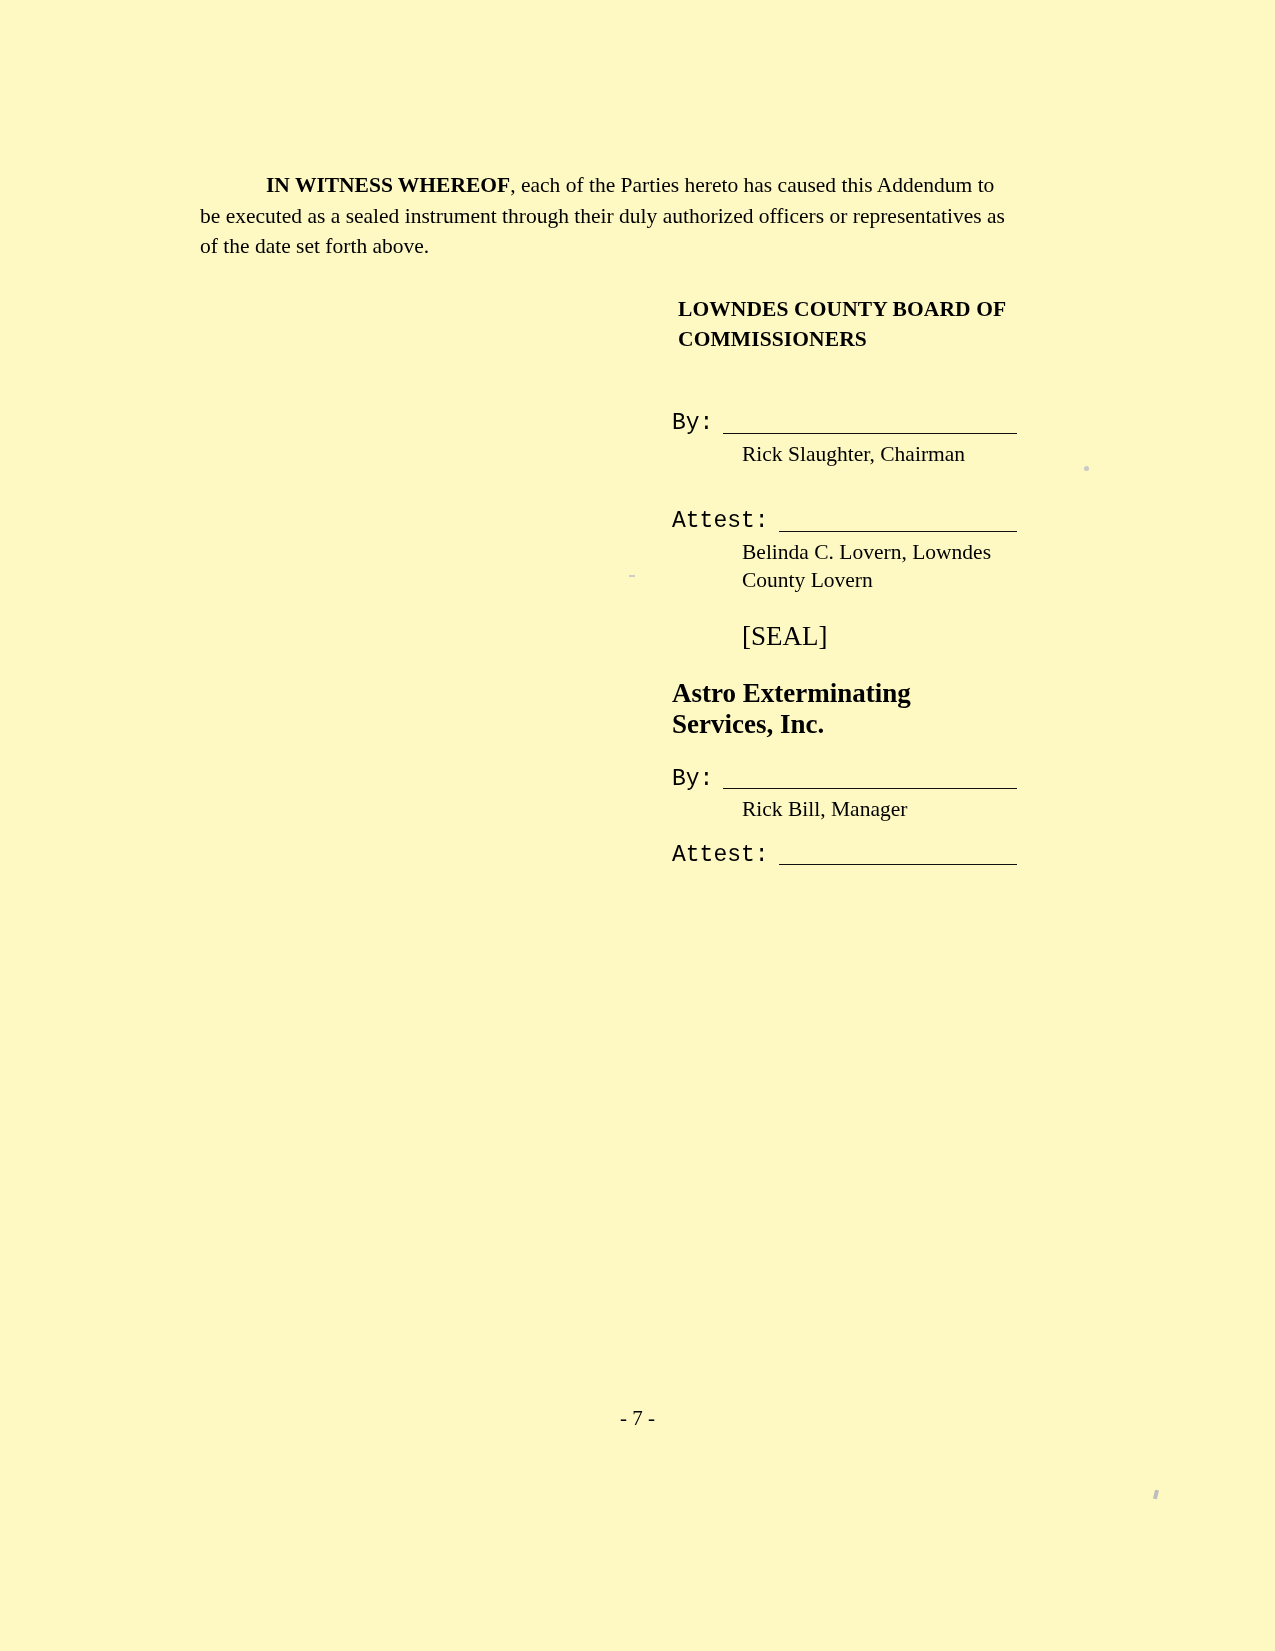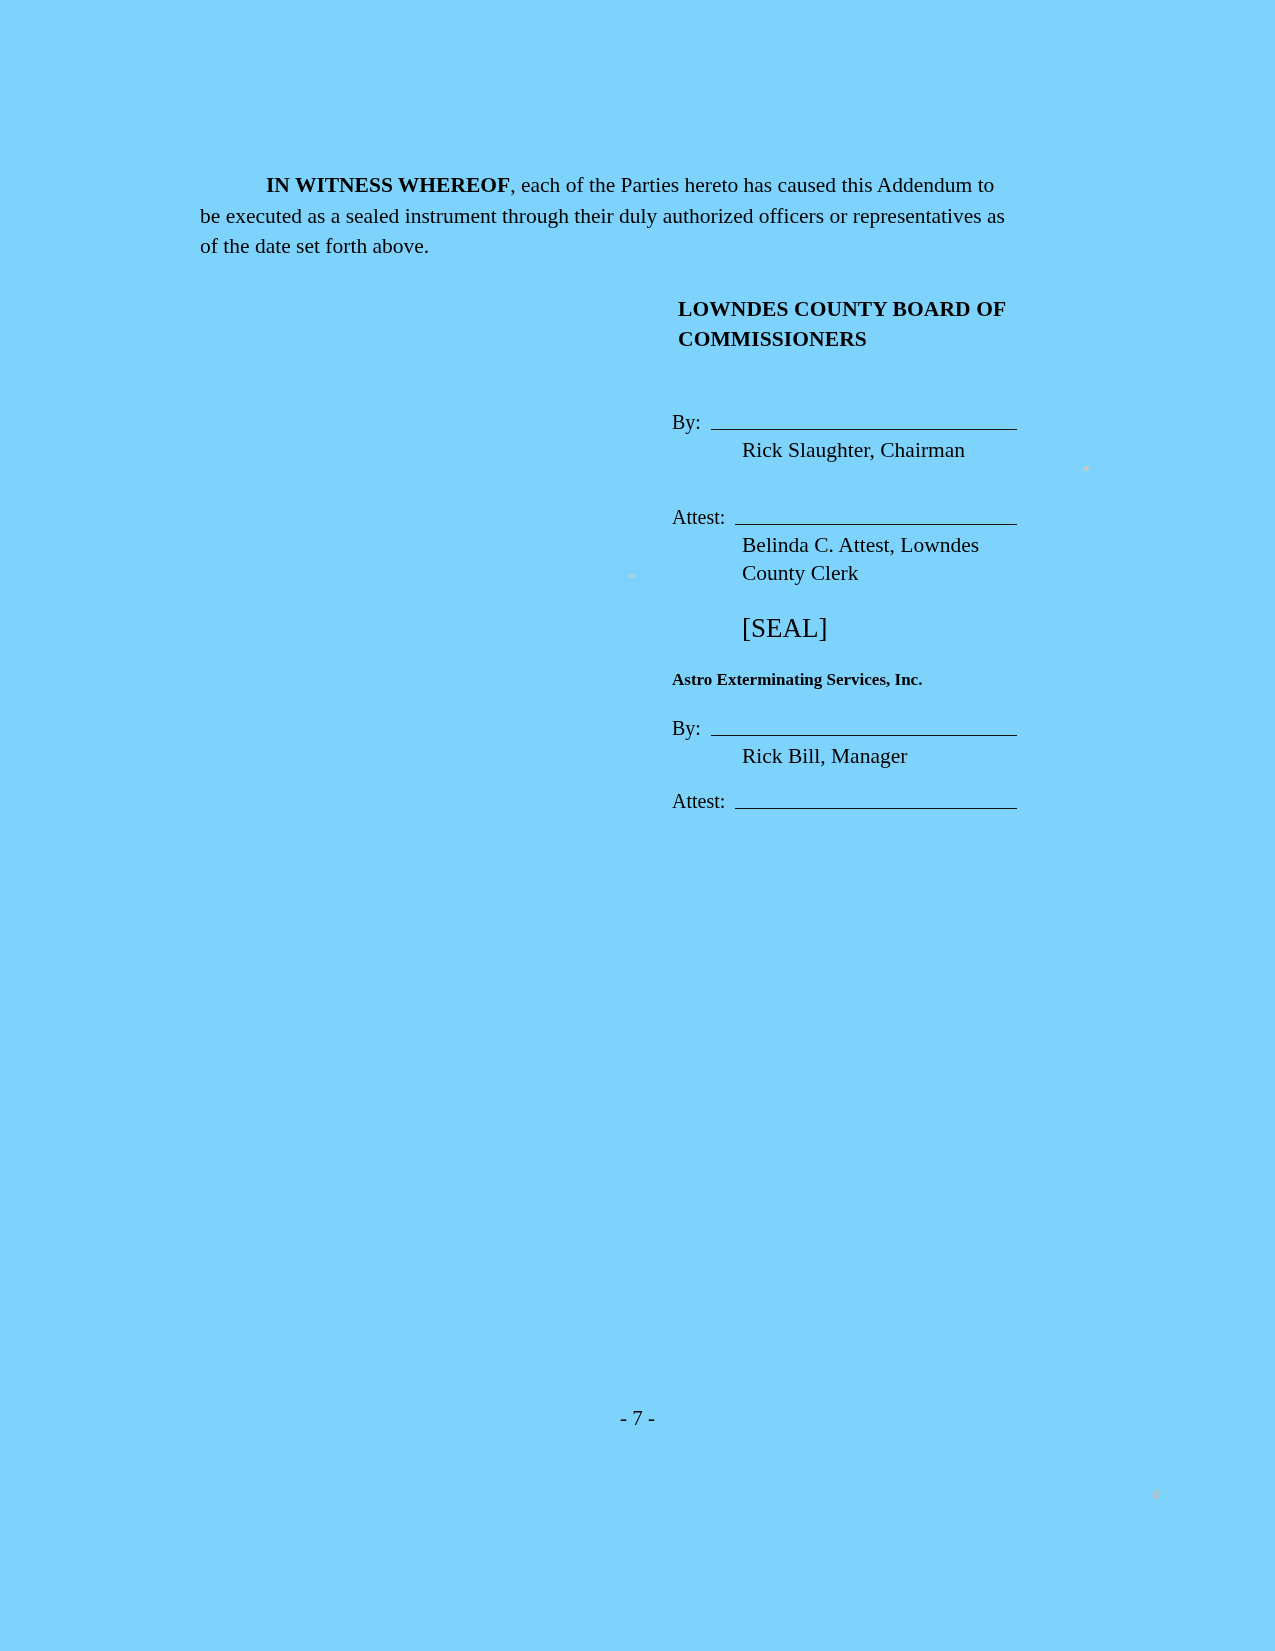--- a/index.html
+++ b/index.html
@@ -8,21 +8,21 @@
     background: #ffffff;
   }
   body {
     font-family: "Liberation Serif", serif;
     color: #000000;
   }
   .page {
     position: relative;
     width: 1275px;
     height: 1651px;
-    background: #7dd3fc;
+    background: #fef9c3;
     overflow: hidden;
   }
   .doc-body {
     position: absolute;
     left: 200px;
     top: 170px;
     width: 812px;
   }
   .para {
     font-size: 21.5px;
@@ -50,44 +50,45 @@
     line-height: 1.38;
     margin: 0 0 0 6px;
     letter-spacing: 0.1px;
   }
 
   .sig-row {
     display: flex;
     align-items: flex-end;
   }
   .sig-label {
-    font-size: 20px;
+    font-size: 23px;
     line-height: 1.2;
     white-space: nowrap;
+    font-family: Liberation Mono, monospace;
   }
   .sig-line {
     flex: 1 1 auto;
     border-bottom: 1.3px solid #111;
     height: 0;
     margin-left: 10px;
     position: relative;
     top: -4px;
   }
   .sig-name {
     font-size: 21.5px;
     line-height: 1.32;
     margin-left: 70px;
     margin-top: 2px;
   }
   .seal {
     font-size: 27px;
     margin-left: 70px;
   }
   .company {
-    font-size: 17px;
+    font-size: 27px;
     font-weight: bold;
   }
 
   .spacer-lg { height: 56px; }
   .spacer-md { height: 40px; }
   .spacer-sm { height: 26px; }
   .spacer-xs { height: 18px; }
 
   .page-number {
     position: absolute;
@@ -129,21 +130,21 @@
       <span class="sig-line"></span>
     </div>
     <div class="sig-name">Rick Slaughter, Chairman</div>
 
     <div class="spacer-md"></div>
 
     <div class="sig-row">
       <span class="sig-label">Attest:</span>
       <span class="sig-line"></span>
     </div>
-    <div class="sig-name">Belinda C. Attest, Lowndes County Clerk</div>
+    <div class="sig-name">Belinda C. Lovern, Lowndes County Lovern</div>
 
     <div class="spacer-sm"></div>
 
     <div class="seal">[SEAL]</div>
 
     <div class="spacer-sm"></div>
 
     <div class="company">Astro Exterminating Services, Inc.</div>
 
     <div class="spacer-sm"></div>

